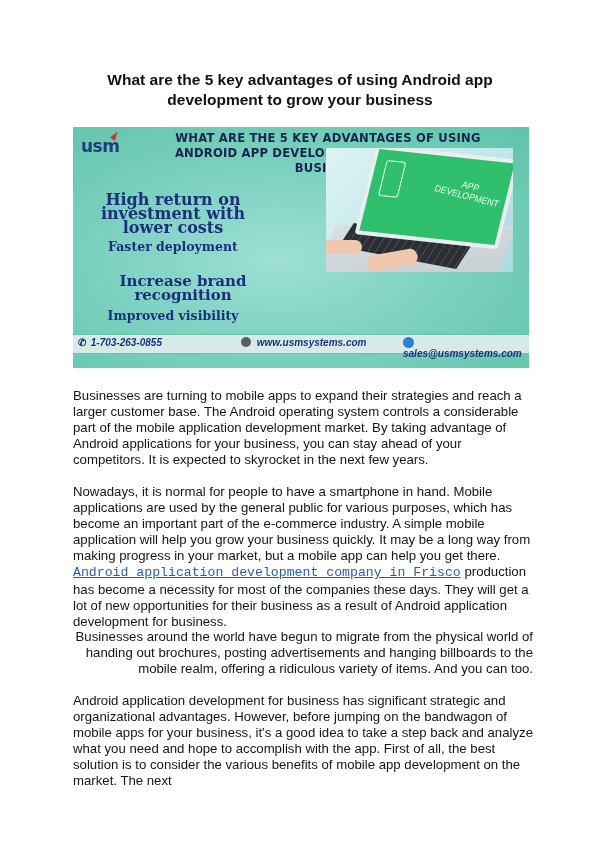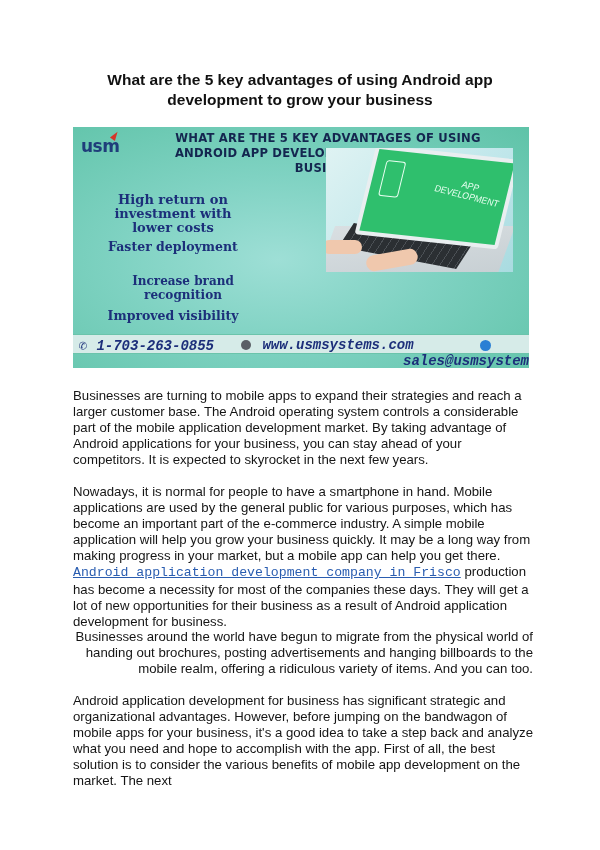--- a/index.html
+++ b/index.html
@@ -3,36 +3,36 @@
 <meta charset="utf-8">
 <style>
   html, body { margin: 0; padding: 0; background: #ffffff; }
   body { width: 600px; height: 850px; position: relative; overflow: hidden; font-family: "Liberation Sans", sans-serif; color: #111; }
   .title { position: absolute; left: 60px; top: 70px; width: 480px; text-align: center; font-weight: bold; font-size: 15.5px; line-height: 20px; color: #111; }
   .banner { position: absolute; left: 73px; top: 127px; width: 456px; height: 241px;
     background: radial-gradient(ellipse at 45% 55%, #9edfd6 0%, #7fd2c2 45%, #5fc3a8 100%); overflow: hidden; }
   .logo { position: absolute; left: 8px; top: 9px; font-family: "DejaVu Sans", sans-serif; font-weight: bold; font-size: 17px; color: #1f3e7a; letter-spacing: -0.5px; }
   .logo-mark { position: absolute; left: 39px; top: 4px; width: 0; height: 0; border-left: 3px solid transparent; border-right: 3px solid transparent; border-bottom: 9px solid #d5352a; transform: rotate(35deg); }
   .b-title { position: absolute; left: 80px; top: 4px; width: 350px; text-align: center; font-family: "DejaVu Sans", sans-serif; font-weight: bold; font-size: 11.6px; line-height: 15px; color: #14264f; letter-spacing: 0.2px; }
-  .feat { position: absolute; font-family: "DejaVu Serif", serif; font-weight: bold; color: #1c2f7a; text-align: center; font-size: 13px; line-height: 14px; }
+  .feat { position: absolute; font-family: "DejaVu Serif", serif; font-weight: bold; color: #1c2f7a; text-align: center; font-size: 16px; line-height: 14px; }
   .f1 { left: 20px; top: 66px; width: 160px; }
   .f2 { left: 20px; top: 113px; width: 160px; font-size: 12.5px; }
-  .f3 { left: 20px; top: 147px; width: 180px; font-size: 12px; }
+  .f3 { left: 20px; top: 147px; width: 180px; font-size: 15px; }
   .f4 { left: 20px; top: 182px; width: 160px; font-size: 12.5px; }
   .photo { position: absolute; left: 253px; top: 21px; width: 187px; height: 124px; background: linear-gradient(135deg, #dff3f3 0%, #bfe6ea 60%, #a9dbe0 100%); overflow: hidden; }
   .laptop-screen { position: absolute; left: 38px; top: 4px; width: 138px; height: 82px; background: #2fbf6d; border: 4px solid #e9eef0; border-radius: 4px; transform: skewX(-8deg) rotate(6deg); }
   .screen-text { position: absolute; left: 60px; top: 22px; color: #e9fff1; font-size: 9px; line-height: 10px; text-align: center; transform: rotate(8deg); font-family: "Liberation Sans", sans-serif; }
   .phone-outline { position: absolute; left: 10px; top: 10px; width: 18px; height: 34px; border: 1.5px solid #e9fff1; border-radius: 3px; }
   .keyboard { position: absolute; left: 0px; top: 78px; width: 180px; height: 50px; background: linear-gradient(170deg, #d9dfe2 0%, #c7cfd3 100%); transform: skewX(-20deg); }
   .keys { position: absolute; left: 14px; top: 86px; width: 130px; height: 24px; background: repeating-linear-gradient(90deg, #2b2f33 0 7px, #4b5055 7px 8px); transform: skewX(-25deg) rotate(10deg); }
   .hand { position: absolute; background: #f0c8ad; border-radius: 10px; }
   .h1 { left: -4px; top: 92px; width: 40px; height: 14px; }
   .h2 { left: 40px; top: 104px; width: 52px; height: 16px; transform: rotate(-10deg); }
   .contact { position: absolute; left: 0; top: 207px; width: 456px; height: 18px; background: #d6ebe8; border-top: 1px solid #6bc4ab; border-bottom: 1px solid #6bc4ab; }
-  .c-item { position: absolute; top: 2px; font-family: Liberation Mono, monospace; font-style: italic; font-weight: bold; font-size: 14px; color: #1c2f7a; text-align: center; }
+  .c-item { position: absolute; top: 2px; font-family: Liberation Sans, sans-serif; font-style: italic; font-weight: bold; font-size: 10px; color: #1c2f7a; }
   .c-phone { left: 5px; }
   .c-web { left: 168px; }
   .c-mail { left: 330px; }
   .icon-phone { display: inline-block; width: 10px; color: #1c2f7a; font-style: normal; }
   .icon-globe { display: inline-block; width: 10px; height: 10px; border-radius: 50%; background: #5a5f66; vertical-align: -1px; margin-right: 3px; }
   .icon-mail { display: inline-block; width: 11px; height: 11px; border-radius: 50%; background: #2a7fd4; vertical-align: -2px; margin-right: 3px; }
   .body-text { position: absolute; left: 73px; width: 460px; font-size: 13.2px; line-height: 16.1px; color: #151515; }
   .p1 { top: 388px; }
   .p2 { top: 484px; }
   .p3 { top: 629px; text-align: right; }

